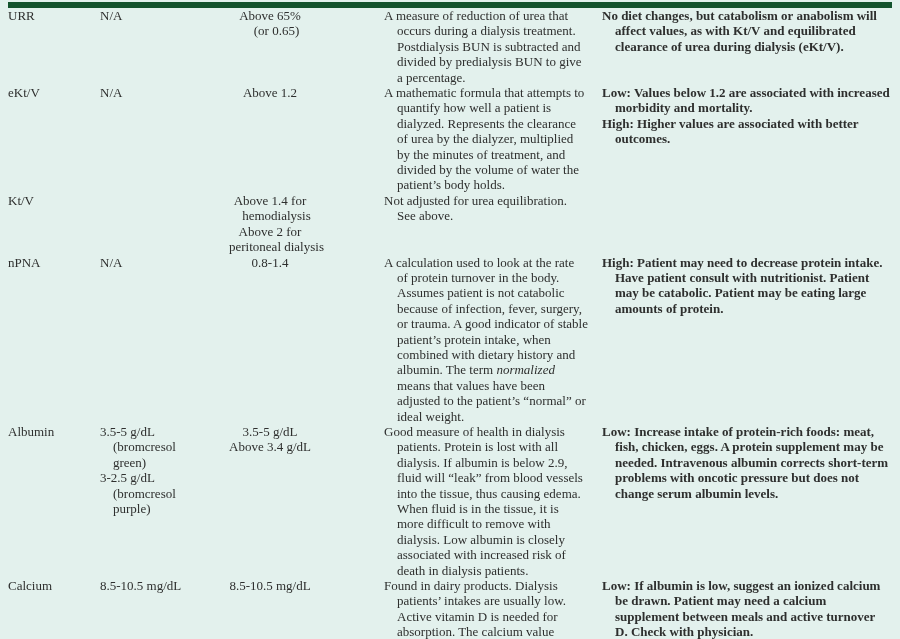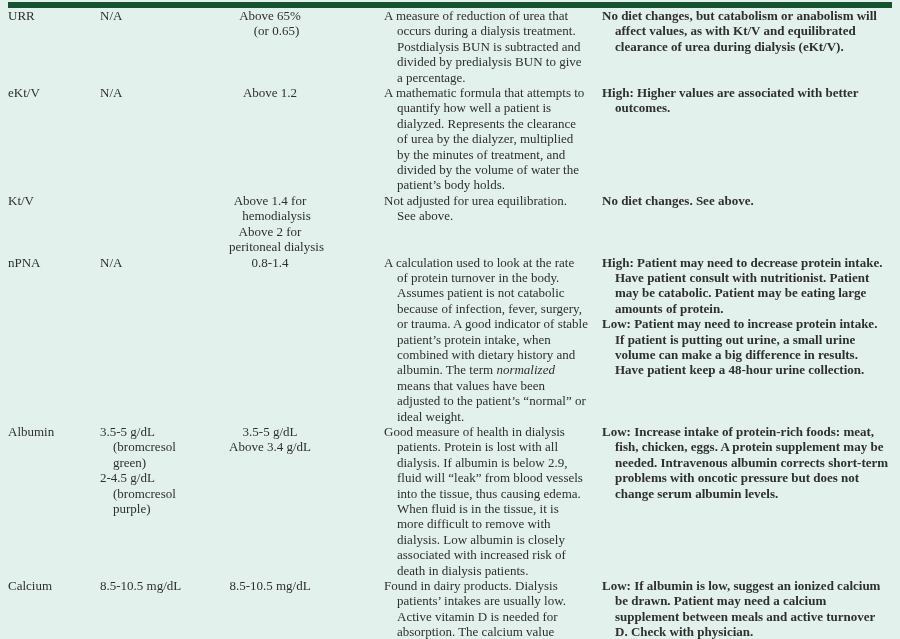--- a/index.html
+++ b/index.html
@@ -78,69 +78,66 @@
         <div class="cell col-normal">
           <p class="para"><span>N/A</span></p>
         </div>
         <div class="cell col-target">
           <p class="para"><span>Above 1.2</span></p>
         </div>
         <div class="cell col-desc">
           <p class="para"><span>A mathematic formula that attempts to quantify how well a patient is dialyzed. Represents the clearance of urea by the dialyzer, multiplied by the minutes of treatment, and divided by the volume of water the patient’s body holds.</span></p>
         </div>
         <div class="cell col-diet">
+          <p class="para"><span>Low: Values below 1.2 are associated with increased morbidity and mortality.</span></p>
           <p class="para"><span>High: Higher values are associated with better outcomes.</span></p>
         </div>
       </div>
       <div class="row" style="min-height: 60px;">
         <div class="cell col-test">
           <p class="para"><span>Kt/V</span></p>
         </div>
         <div class="cell col-normal"></div>
         <div class="cell col-target">
           <p class="para"><span>Above 1.4 for
 hemodialysis</span></p>
           <p class="para"><span>Above 2 for
 peritoneal dialysis</span></p>
         </div>
         <div class="cell col-desc">
           <p class="para"><span>Not adjusted for urea equilibration.</span></p>
           <p class="para ind"><span>See above.</span></p>
         </div>
-        <div class="cell col-diet">
-          <p class="para"><span>No diet changes. See above.</span></p>
-        </div>
       </div>
       <div class="row" style="min-height: 143px;">
         <div class="cell col-test">
           <p class="para"><span>nPNA</span></p>
         </div>
         <div class="cell col-normal">
           <p class="para"><span>N/A</span></p>
         </div>
         <div class="cell col-target">
           <p class="para"><span>0.8-1.4</span></p>
         </div>
         <div class="cell col-desc">
           <p class="para"><span>A calculation used to look at the rate of protein turnover in the body. Assumes patient is not catabolic because of infection, fever, surgery, or trauma. A good indicator of stable patient’s protein intake, when combined with dietary history and albumin. The term </span><span class="em">normalized</span><span> means that values have been adjusted to the patient’s “normal” or ideal weight.</span></p>
         </div>
         <div class="cell col-diet">
           <p class="para"><span>High: Patient may need to decrease protein intake. Have patient consult with nutritionist. Patient may be catabolic. Patient may be eating large amounts of protein.</span></p>
-          <p class="para"><span>Low: Patient may need to increase protein intake. If patient is putting out urine, a small urine volume can make a big difference in results. Have patient keep a 48-hour urine collection.</span></p>
         </div>
       </div>
       <div class="row" style="min-height: 125px;">
         <div class="cell col-test">
           <p class="para"><span>Albumin</span></p>
         </div>
         <div class="cell col-normal">
           <p class="para"><span>3.5-5 g/dL
 (bromcresol
 green)</span></p>
-          <p class="para"><span>2-4.5 g/dL
+          <p class="para"><span>3-2.5 g/dL
 (bromcresol
 purple)</span></p>
         </div>
         <div class="cell col-target">
           <p class="para"><span>3.5-5 g/dL</span></p>
           <p class="para"><span>Above 3.4 g/dL</span></p>
         </div>
         <div class="cell col-desc">
           <p class="para"><span>Good measure of health in dialysis patients. Protein is lost with all dialysis. If albumin is below 2.9, fluid will “leak” from blood vessels into the tissue, thus causing edema. When fluid is in the tissue, it is more difficult to remove with dialysis. Low albumin is closely associated with increased risk of death in dialysis patients.</span></p>
         </div>

